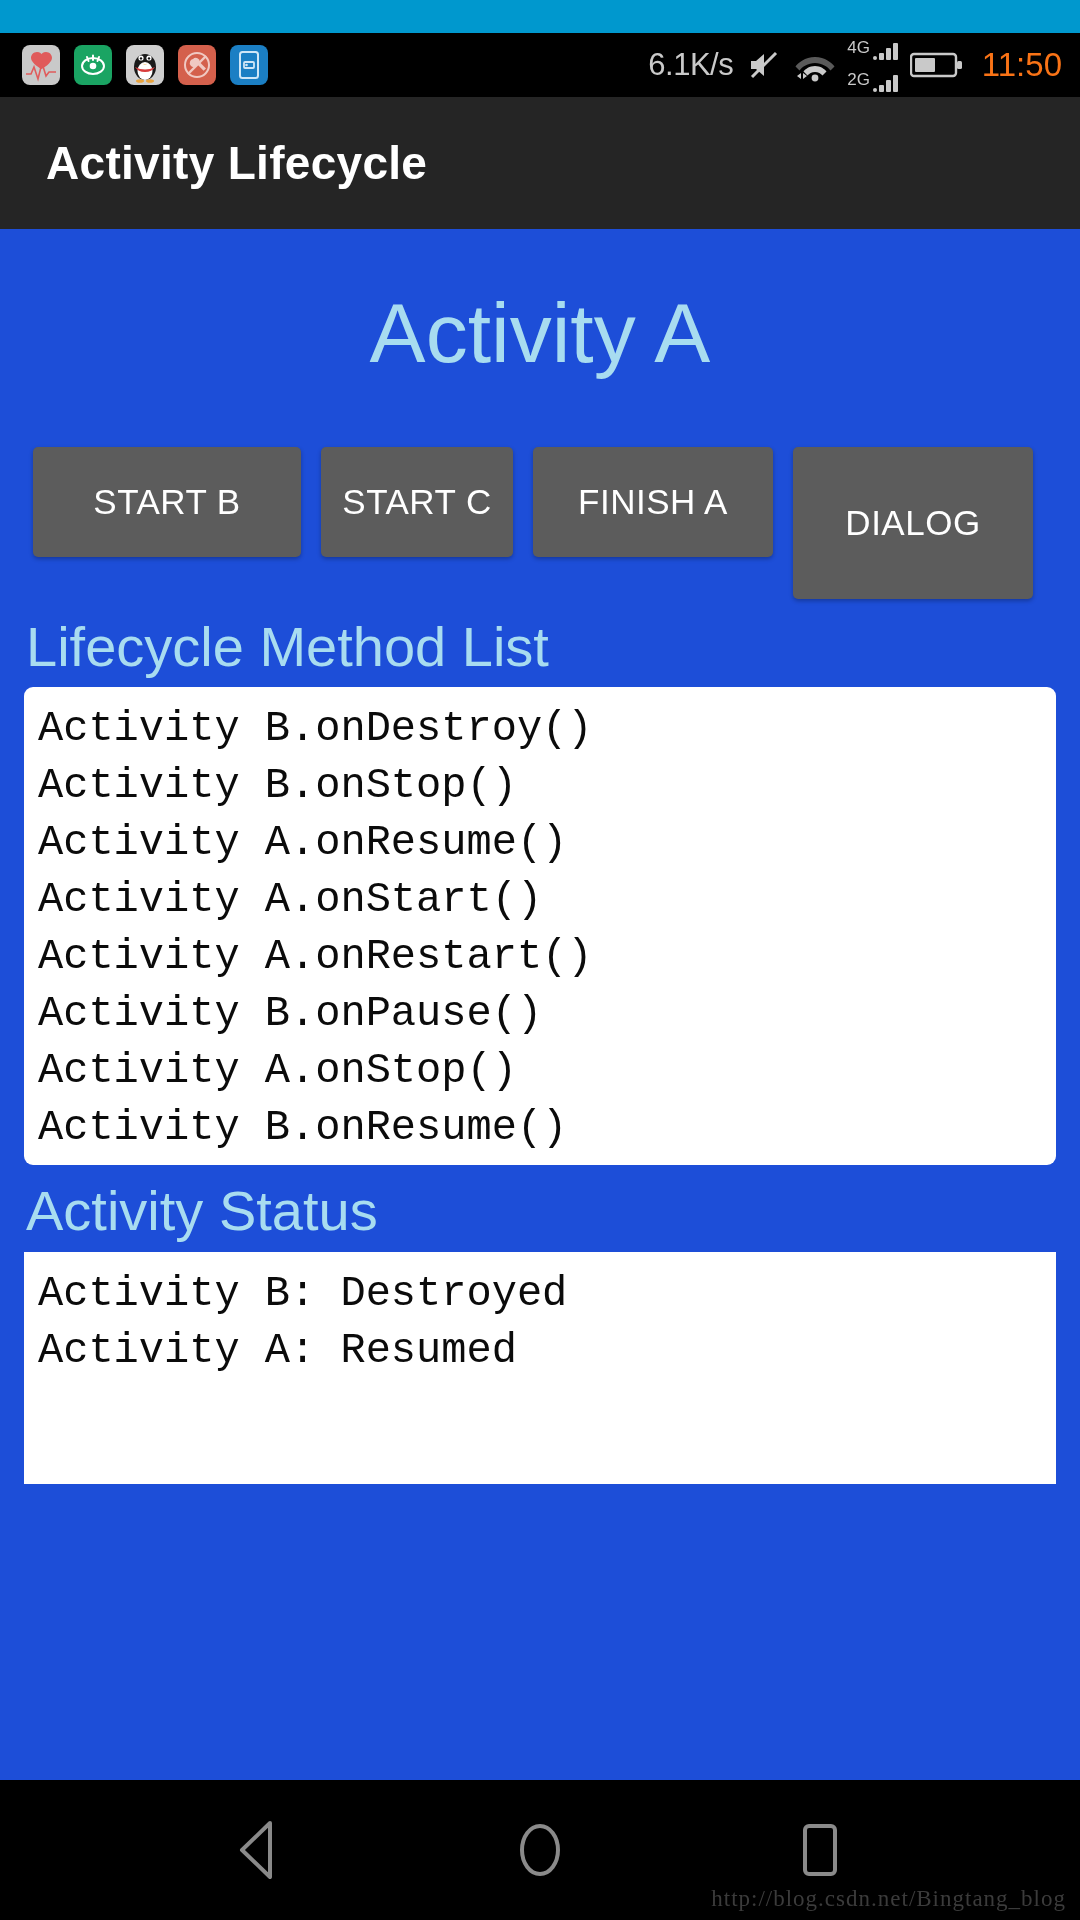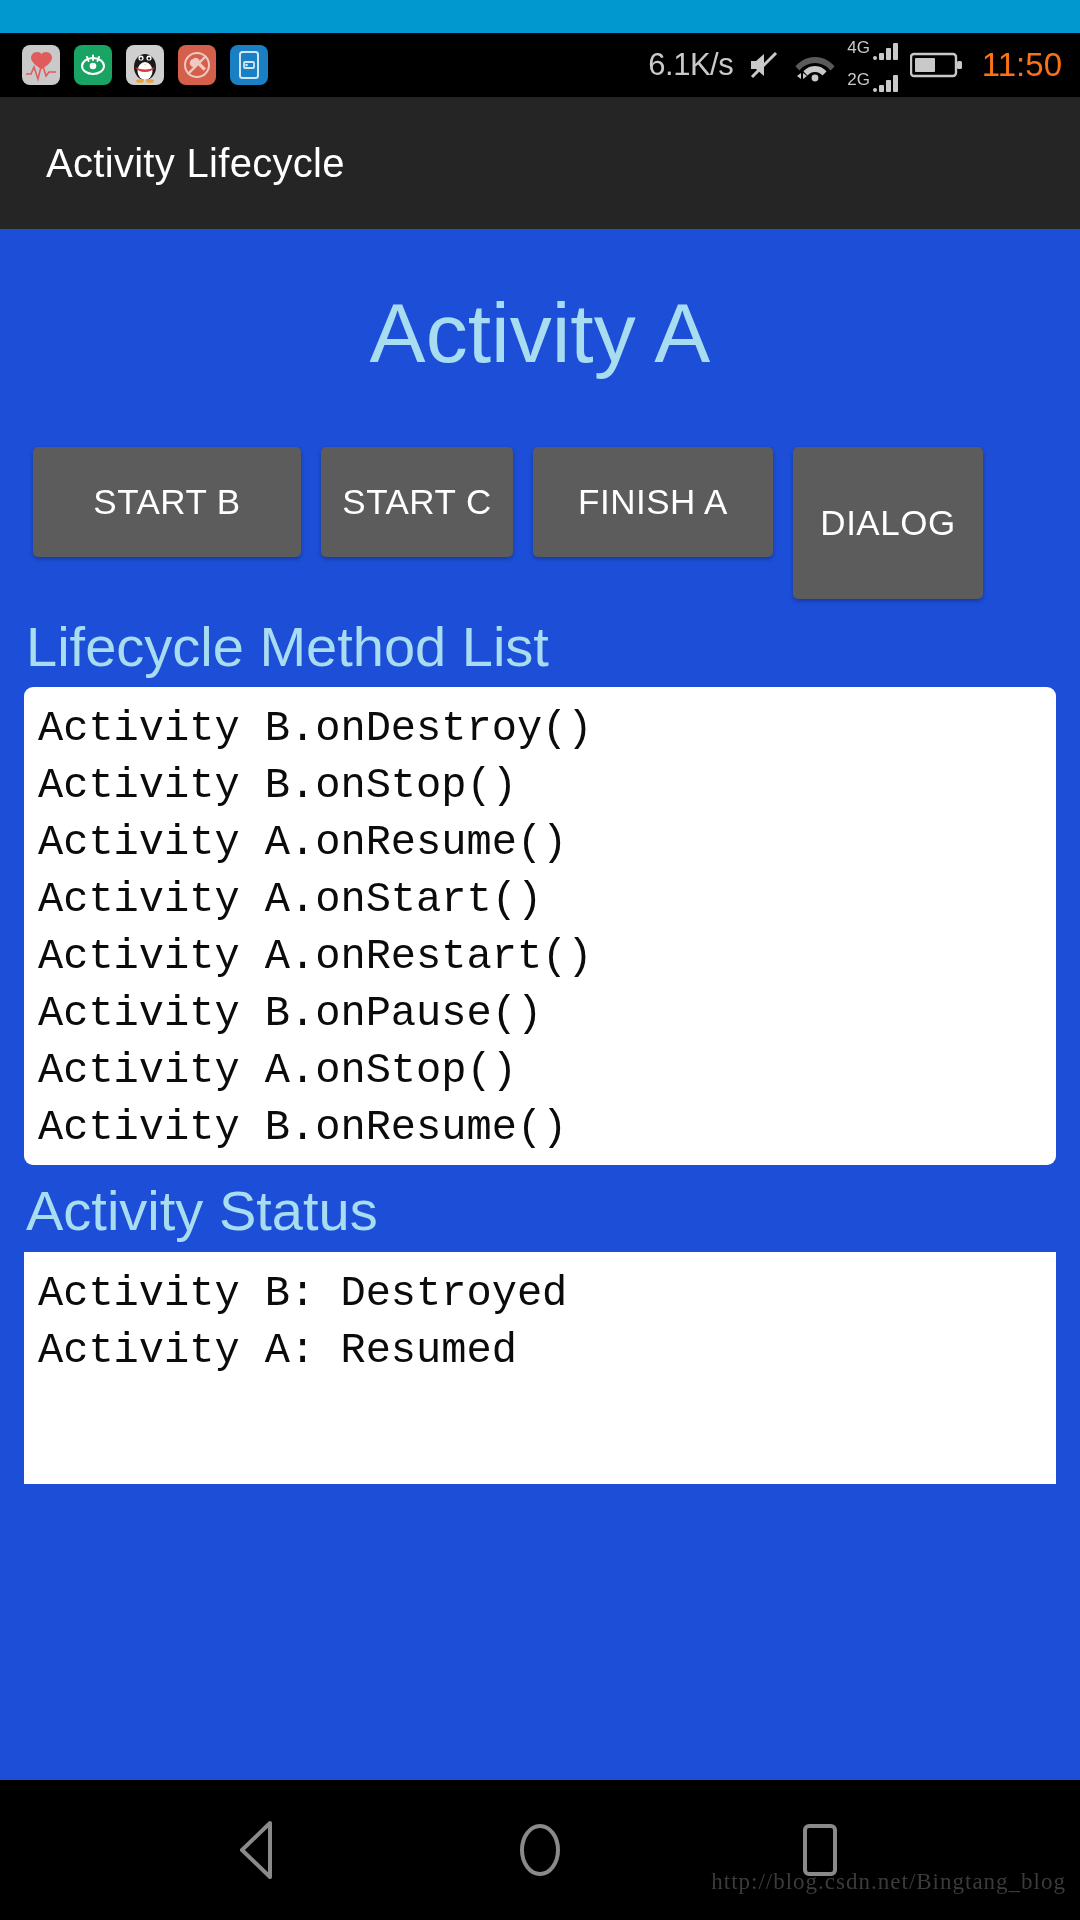--- a/index.html
+++ b/index.html
@@ -53,21 +53,21 @@
   #clock { font-size:33px; color:#f97316; letter-spacing:0px; margin-left:6px; }
 
   
   #actionbar {
     height:132px; flex:0 0 132px;
     background:#252525;
     display:flex; align-items:center;
     padding-left:46px;
   }
   #app-title {
-    color:#fff; font-size:40px; font-weight:normal; letter-spacing:0.3px;
+    color:#fff; font-size:46px; font-weight:bold; letter-spacing:0.3px;
   }
 
   
   #content {
     flex:1 1 auto; position:relative;
     background:#1d4ed8;
     padding:0 24px;
   }
   #heading {
     text-align:center;
@@ -99,21 +99,21 @@
     cursor:pointer;
     text-align:center;
     line-height:1.18;
     padding:30px 18px;
     min-height:110px;
     display:flex; align-items:center; justify-content:center;
   }
   #btn-start-b { width:268px; }
   #btn-start-c { width:192px; }
   #btn-finish-a { width:240px; }
-  #btn-dialog { width:190px; min-height:152px; padding:22px 14px; }
+  #btn-dialog { width:240px; min-height:152px; padding:22px 14px; }
 
   
   .section-label {
     color:#a8dcf0;
     font-size:56px;
     line-height:1.08;
     margin-top:18px;
     margin-bottom:10px;
     padding-left:2px;
   }
@@ -143,21 +143,21 @@
     display:flex; align-items:center; justify-content:space-around;
     padding:0 120px;
   }
   #navbar .navbtn {
     width:110px; height:110px;
     display:flex; align-items:center; justify-content:center;
     cursor:pointer;
   }
   #watermark {
     position:absolute;
-    right:14px; bottom:25px;
+    right:14px; bottom:8px;
     font-family:"Liberation Serif", serif;
     font-size:23px;
     color:#3b3b3b;
     letter-spacing:1px;
     white-space:nowrap;
   }
 </style>
 </head>
 <body>
 

